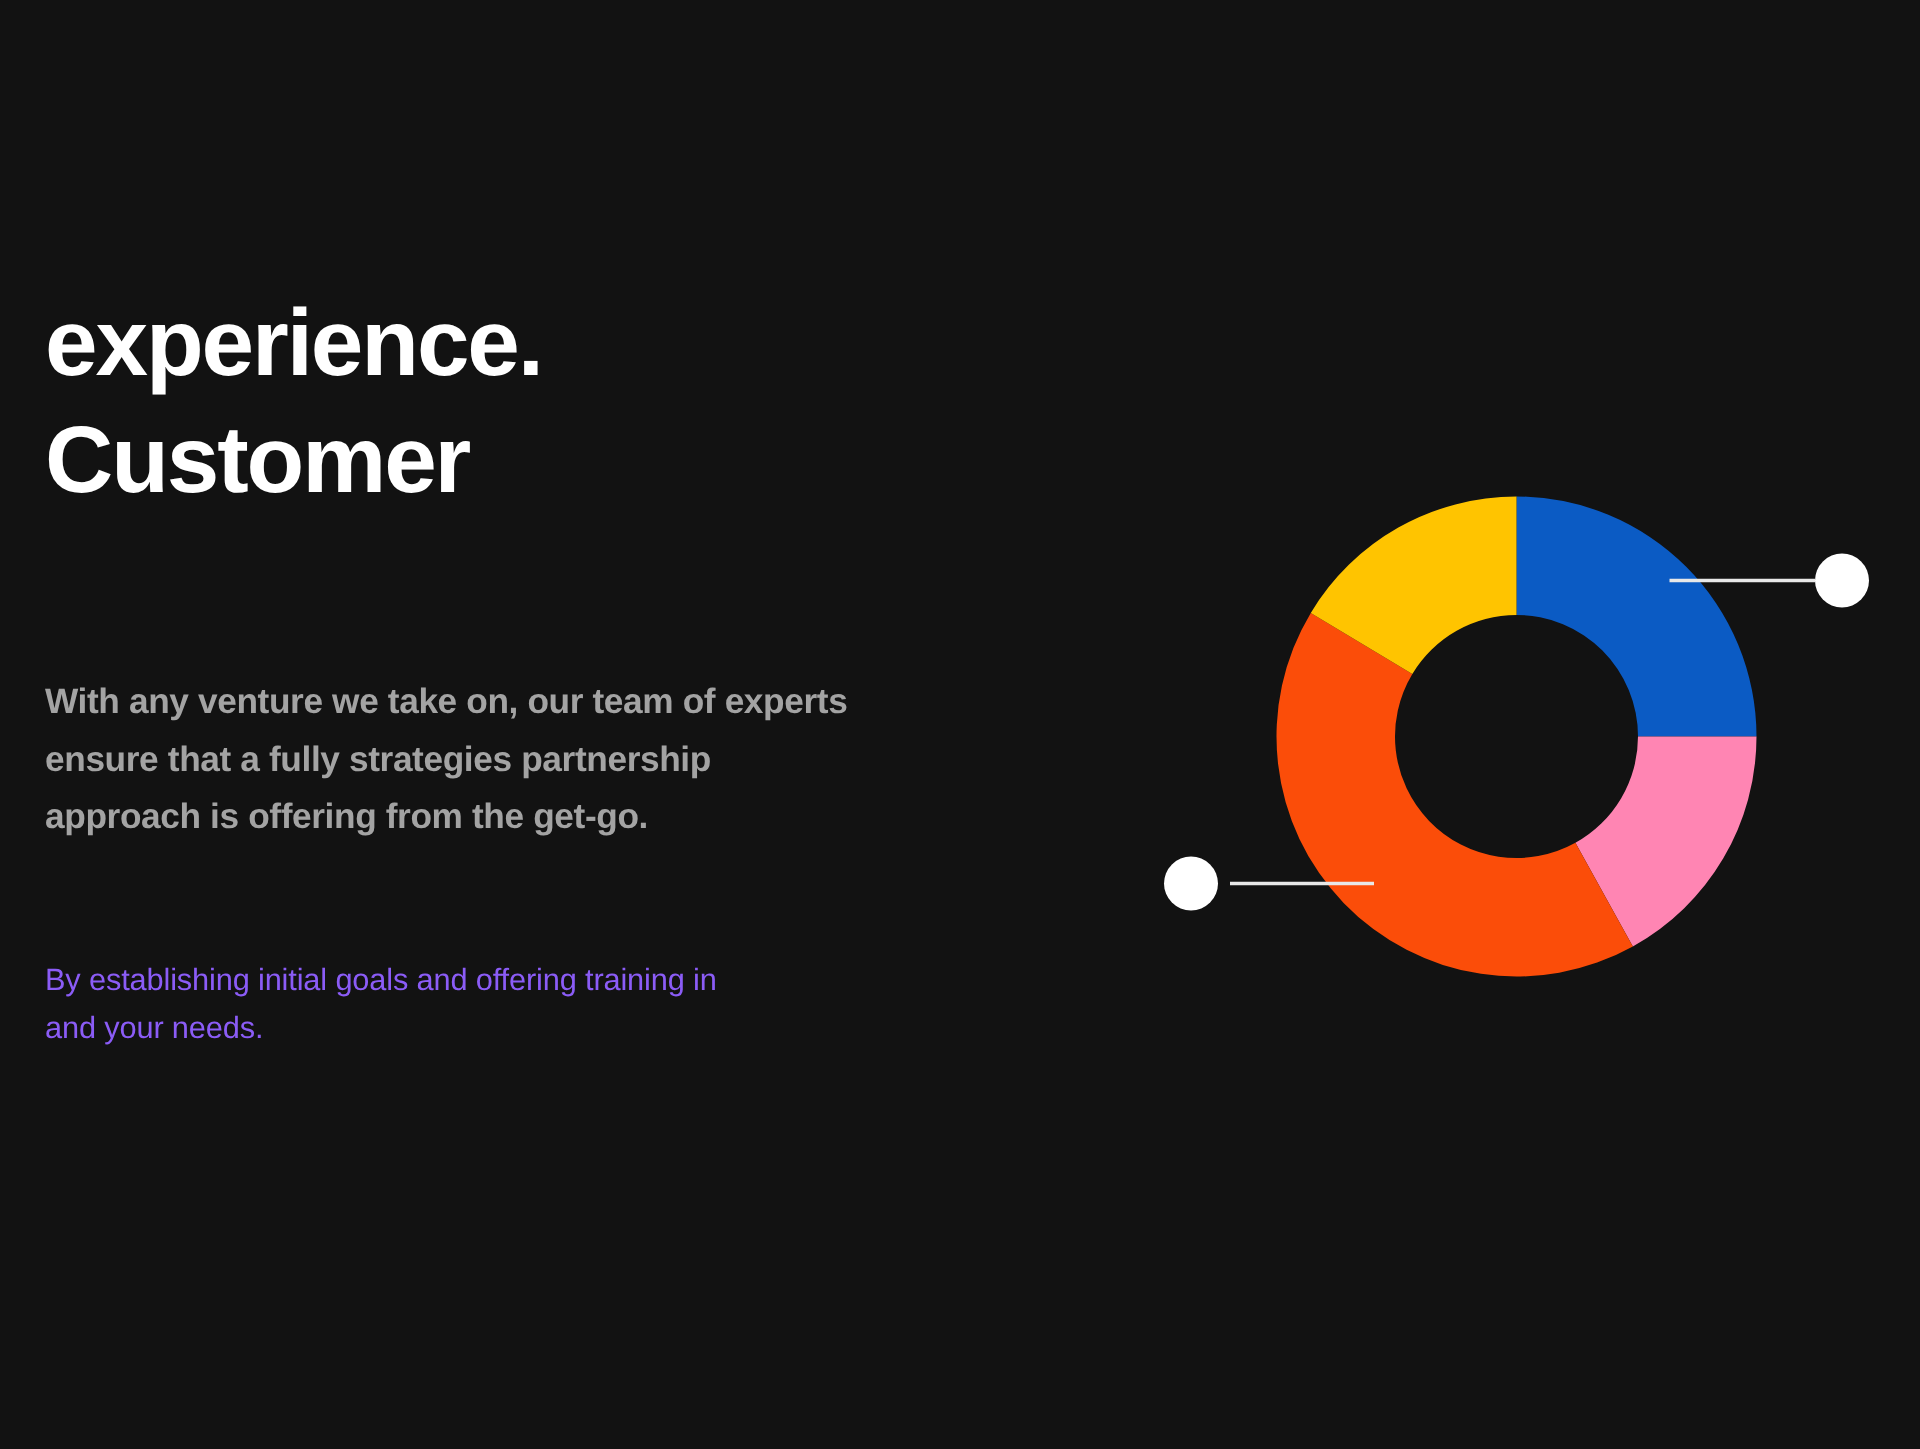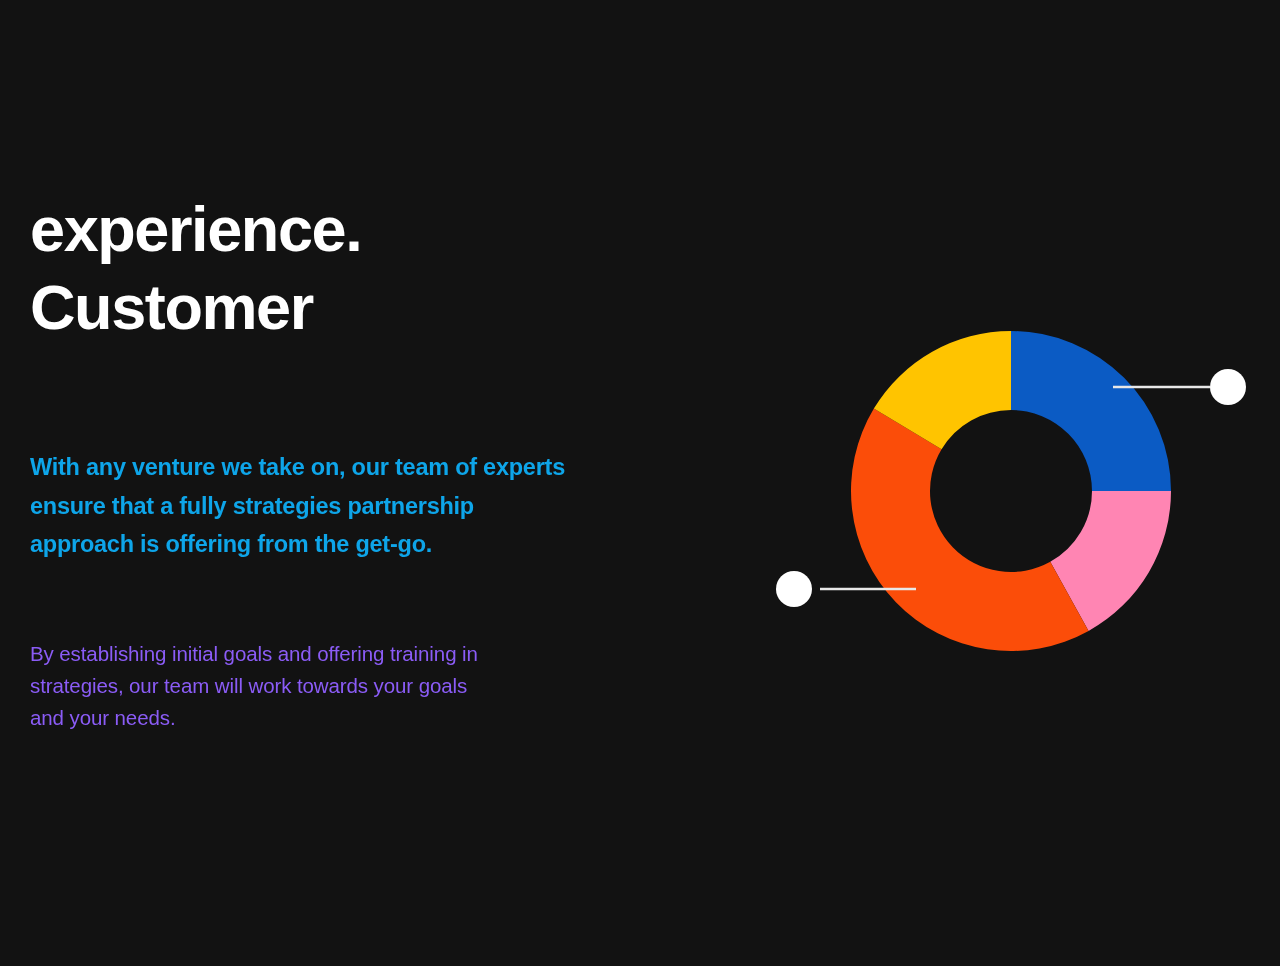--- a/index.html
+++ b/index.html
@@ -50,21 +50,21 @@
     display: block;
     white-space: pre;
   }
 
   .lead {
     position: absolute;
     top: 448px;
     left: 0;
     width: 680px;
     margin: 0;
-    color: #0ea5e9;
+    color: #a3a3a3;
     font-size: 23.5px;
     line-height: 38.5px;
     font-weight: bold;
     letter-spacing: -0.25px;
   }
   .lead .lead-line {
     display: block;
     white-space: pre;
   }
 
@@ -118,21 +118,20 @@
     </h1>
 
     <p class="lead">
       <span class="lead-line">With any venture we take on, our team of experts</span>
       <span class="lead-line">ensure that a fully strategies partnership</span>
       <span class="lead-line">approach is offering from the get-go.</span>
     </p>
 
     <p class="body-copy">
       <span class="body-line">By establishing initial goals and offering training in</span>
-      <span class="body-line">strategies, our team will work towards your goals</span>
       <span class="body-line">and your needs.</span>
     </p>
 
   </div>
 
   <div class="chart-area">
     <svg class="chart-svg" id="chart-svg" width="540" height="400" viewBox="740 300 540 400">
       <g id="donut-slices">
           <path d="M 1011 331 A 160 160 0 0 1 1171 491 L 1092 491 A 81 81 0 0 0 1011 410 Z" fill="#0b5bc4"></path>
           <path d="M 1171 491 A 160 160 0 0 1 1088.5695392394139 630.9391531423033 L 1050.2695792399534 561.8441962782911 A 81 81 0 0 0 1092 491 Z" fill="#ff85b3"></path>

